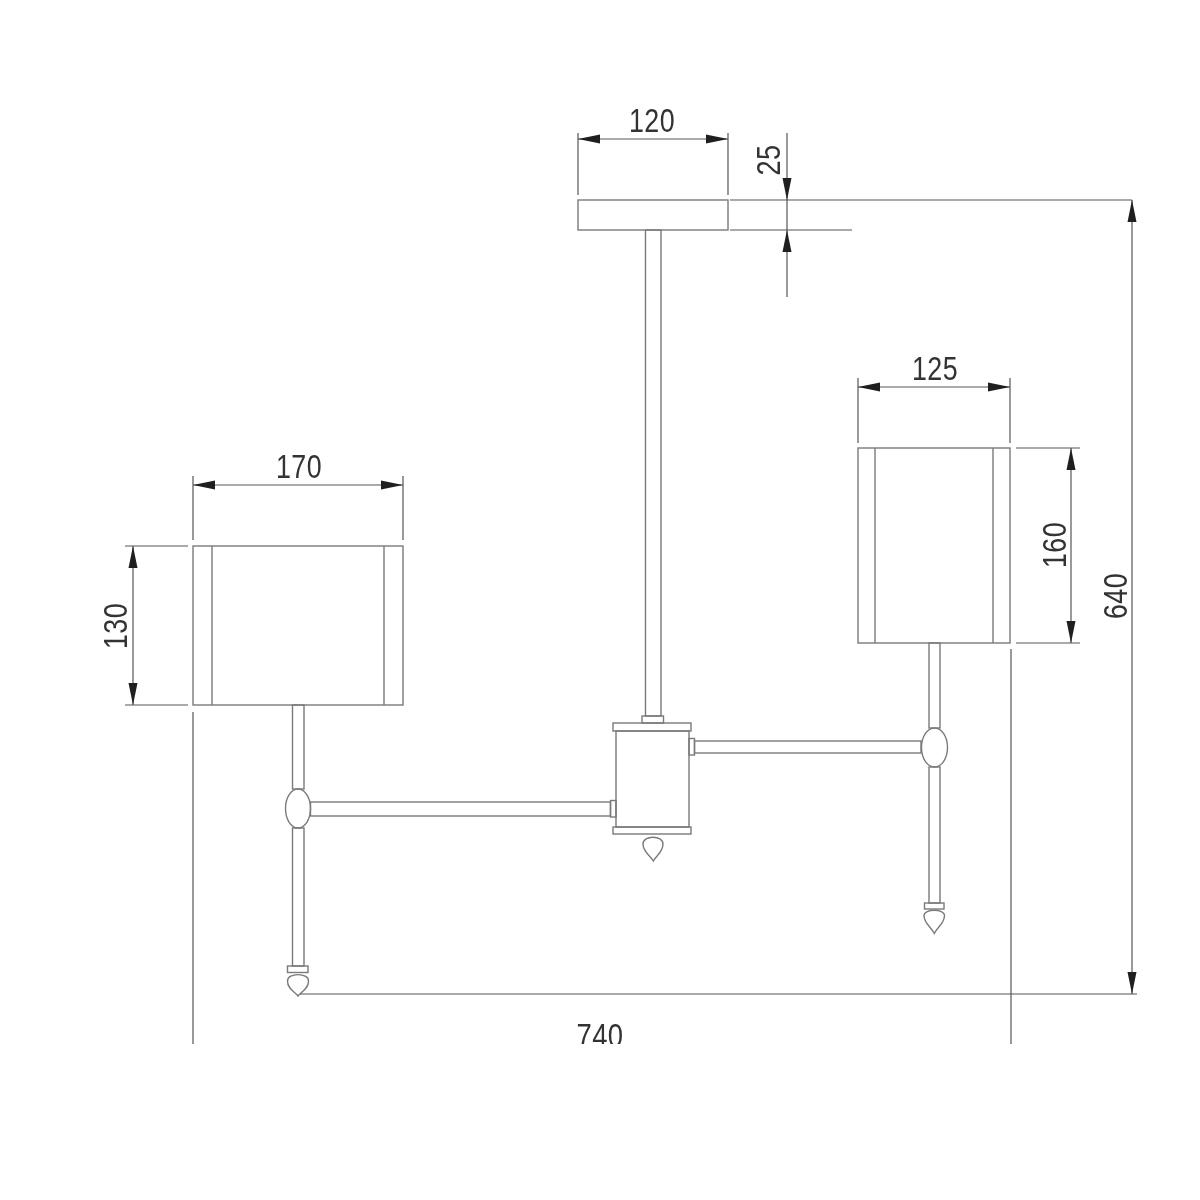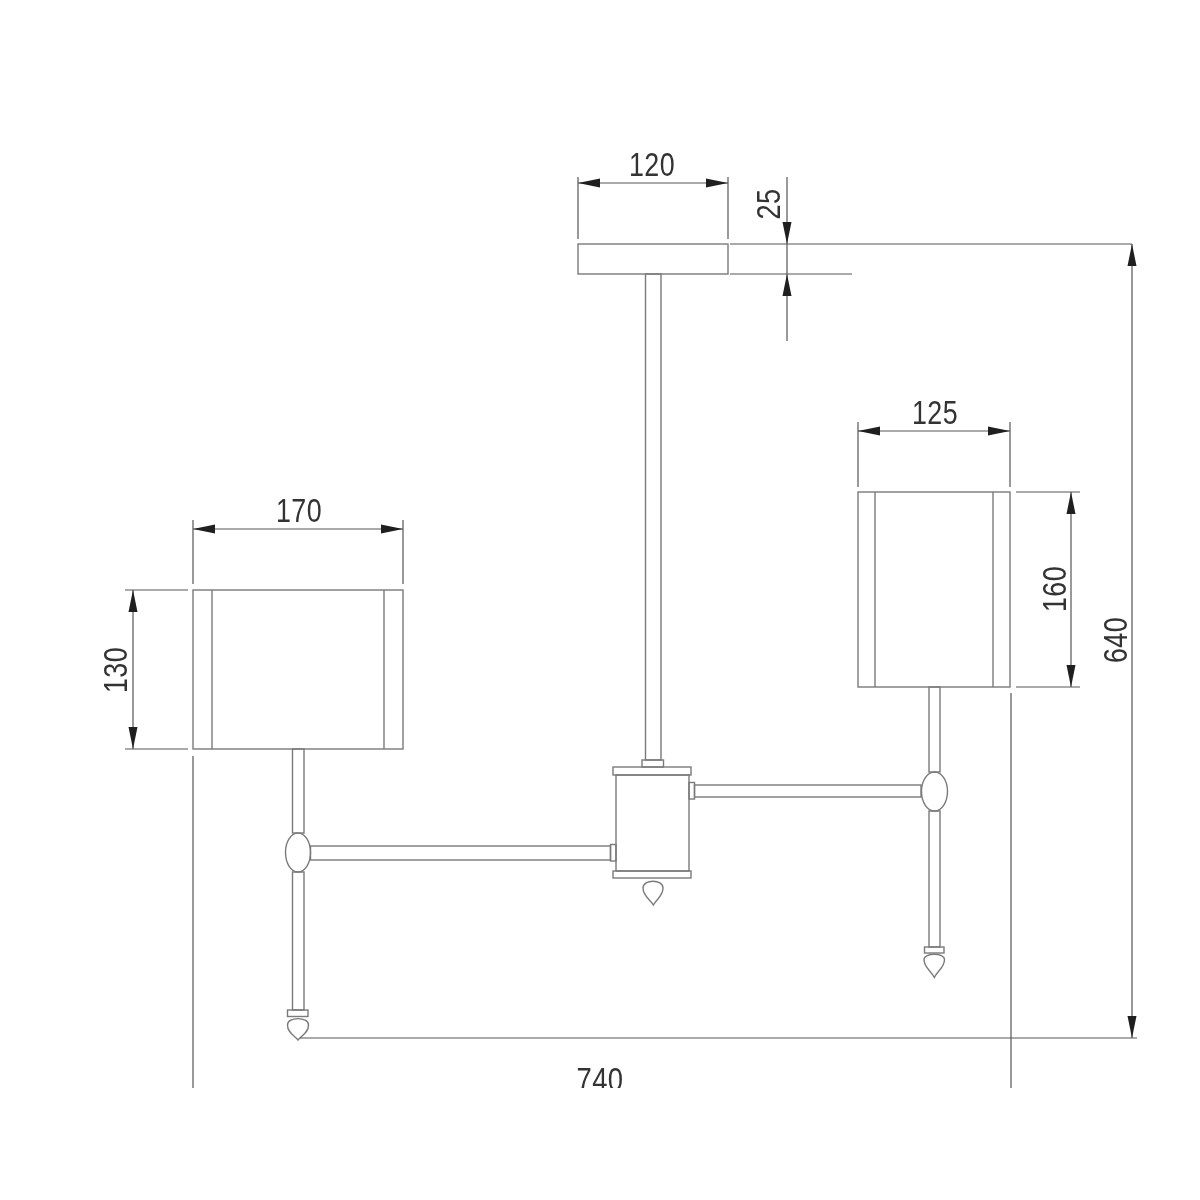--- a/index.html
+++ b/index.html
@@ -6,21 +6,20 @@
     margin: 0;
     padding: 0;
     background: #ffffff;
   }
   .canvas {
     position: relative;
     width: 1200px;
     height: 1044px;
     background: #ffffff;
     overflow: hidden;
-    margin-top: 44px;
   }
   svg { display: block; }
   .fixture {
     stroke: #7a7a7a;
     fill: none;
     stroke-width: 1.4;
   }
   .dim {
     stroke: #565656;
     fill: none;

